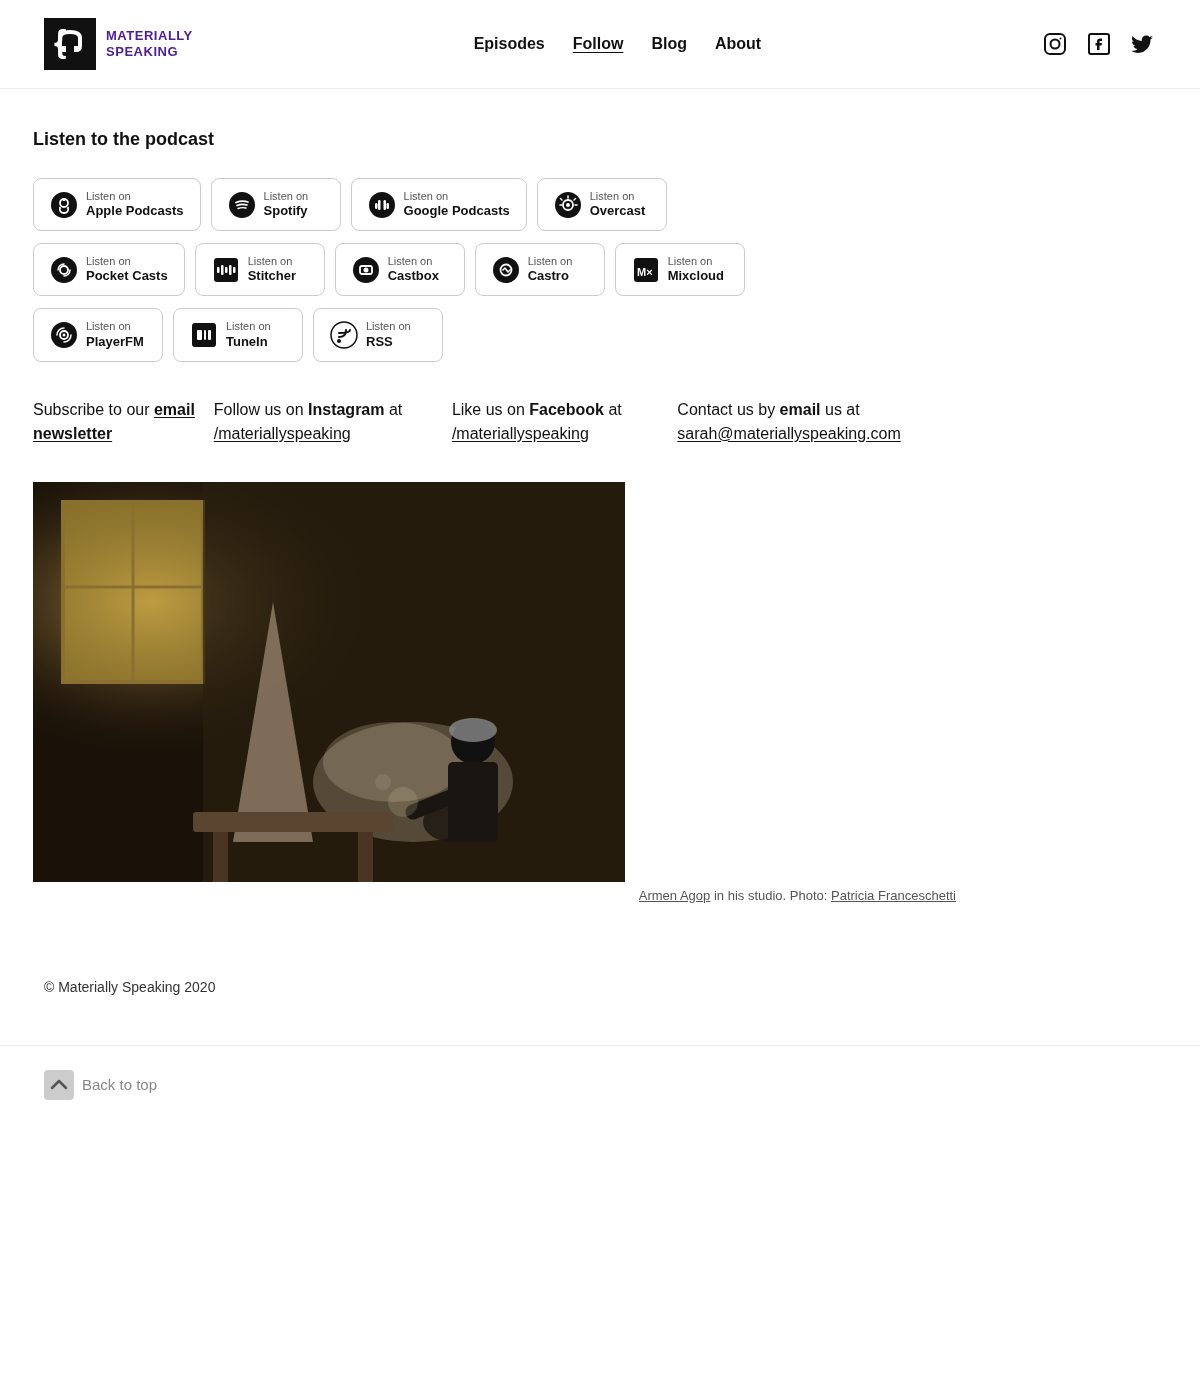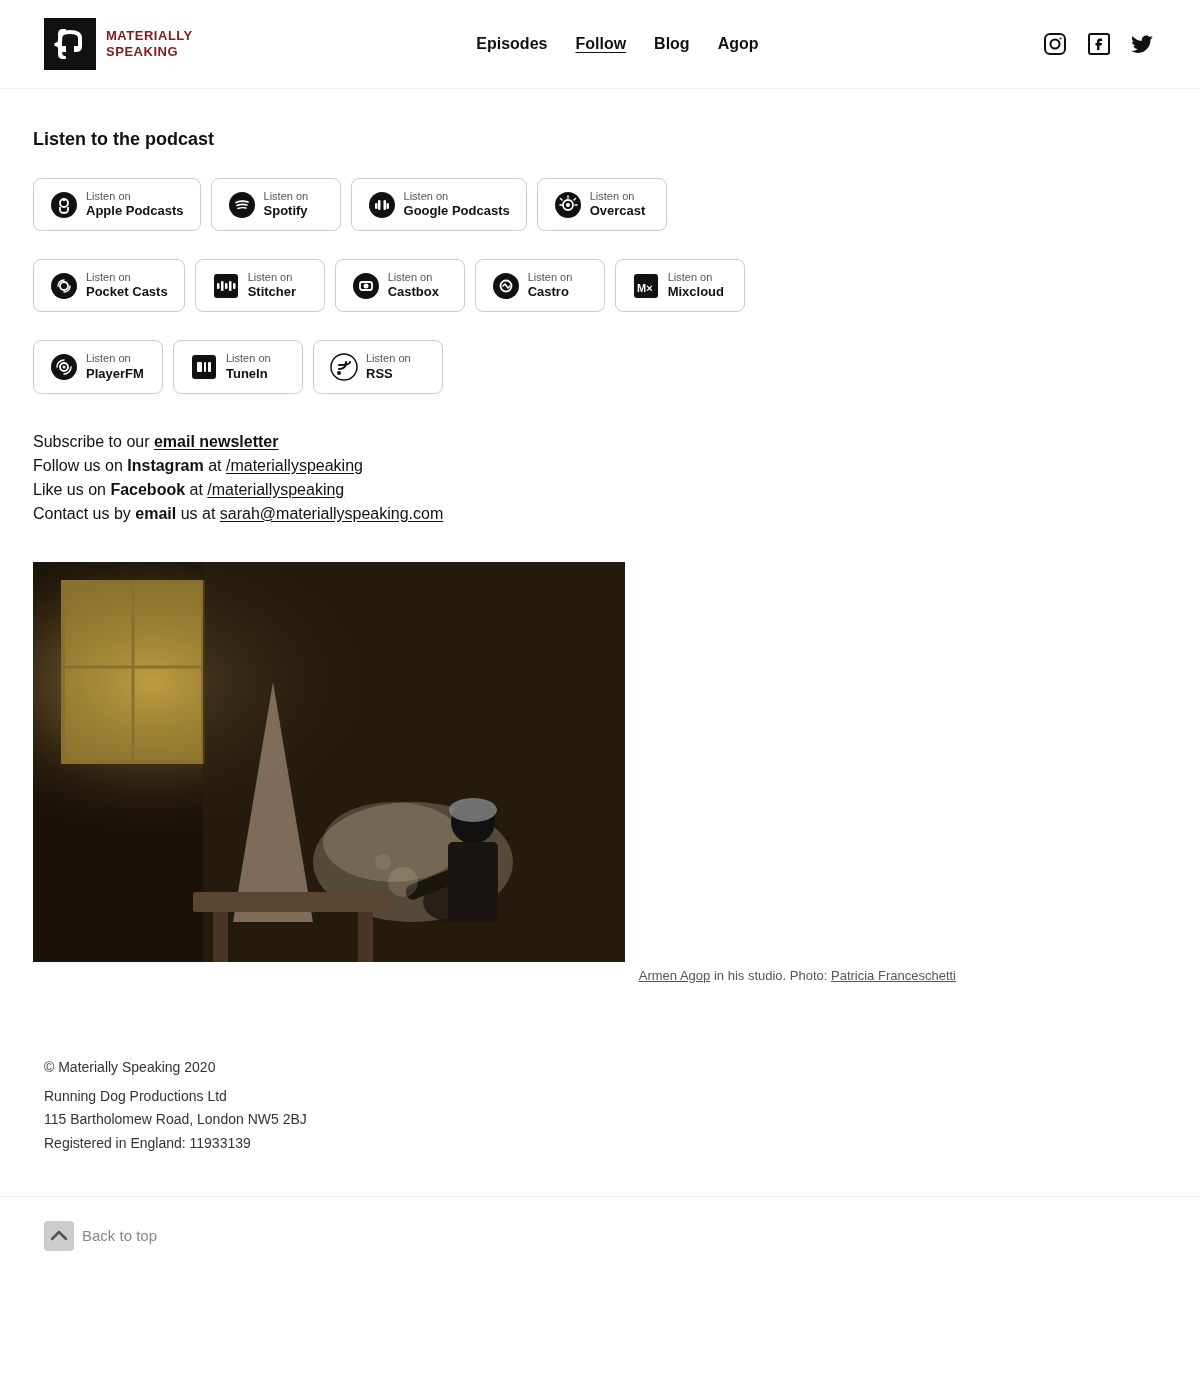--- a/index.html
+++ b/index.html
@@ -11,21 +11,21 @@
       align-items: center;
       justify-content: space-between;
       padding: 18px 44px;
       border-bottom: 1px solid #eee;
     }
     .logo {
       display: flex;
       align-items: center;
       gap: 10px;
       text-decoration: none;
-      color: #7f1d1d;
+      color: #4c1d95;
     }
     .logo-icon {
       width: 52px;
       height: 52px;
     }
     .logo-text {
       font-size: 13px;
       font-weight: 800;
       line-height: 1.2;
       letter-spacing: 0.04em;
@@ -69,21 +69,21 @@
     .page-title {
       font-size: 18px;
       font-weight: 700;
       margin-bottom: 28px;
     }
 
     
     .podcast-grid {
       display: flex;
       flex-direction: column;
-      gap: 28px;
+      gap: 12px;
       margin-bottom: 36px;
     }
     .podcast-row {
       display: flex;
       flex-wrap: wrap;
       gap: 10px;
     }
     .podcast-btn {
       display: flex;
       align-items: center;
@@ -114,21 +114,22 @@
       flex-shrink: 0;
       display: flex;
       align-items: center;
       justify-content: center;
     }
 
     
     .social-section {
       margin-bottom: 36px;
       display: flex;
-      flex-direction: column;
+      flex-direction: row;
+      gap: 14px;
       font-size: 16px;
     }
     .social-section p {
       line-height: 1.5;
     }
     .social-section a {
       color: #111;
       text-decoration: underline;
       text-underline-offset: 2px;
     }
@@ -212,21 +213,21 @@
     <div class="logo-text">
       <div>MATERIALLY</div>
       <div>SPEAKING</div>
     </div>
   </a>
 
   <nav>
     <a href="#">Episodes</a>
     <a href="#" class="active">Follow</a>
     <a href="#">Blog</a>
-    <a href="#">Agop</a>
+    <a href="#">About</a>
   </nav>
 
   <div class="social-icons">
     <a href="#" class="social-icon" title="Instagram">
       <svg width="26" height="26" viewBox="0 0 26 26" fill="none" xmlns="http://www.w3.org/2000/svg">
         <rect x="3" y="3" width="20" height="20" rx="5" stroke="#111" stroke-width="2" fill="none"></rect>
         <circle cx="13" cy="13" r="4.5" stroke="#111" stroke-width="2"></circle>
         <circle cx="18.5" cy="7.5" r="1" fill="#111"></circle>
       </svg>
     </a>
@@ -505,25 +506,20 @@
     <p class="photo-caption">
       <a href="#">Armen Agop</a>
       <span> in his studio. Photo: </span>
       <a href="#">Patricia Franceschetti</a>
     </p>
   </div>
 </main>
 
 <footer>
   <p class="footer-copy">© Materially Speaking 2020</p>
-  <div class="footer-address">
-    <div>Running Dog Productions Ltd</div>
-    <div>115 Bartholomew Road, London NW5 2BJ</div>
-    <div>Registered in England: 11933139</div>
-  </div>
 </footer>
 
 <a href="#" class="back-to-top">
   <svg class="btt-icon" viewBox="0 0 30 30" xmlns="http://www.w3.org/2000/svg">
     <rect width="30" height="30" fill="#ccc" rx="4"></rect>
     <path d="M8 18 L15 11 L22 18" fill="none" stroke="#555" stroke-width="2.5" stroke-linecap="round" stroke-linejoin="round"></path>
   </svg>
   <span>Back to top</span>
 </a>
 

